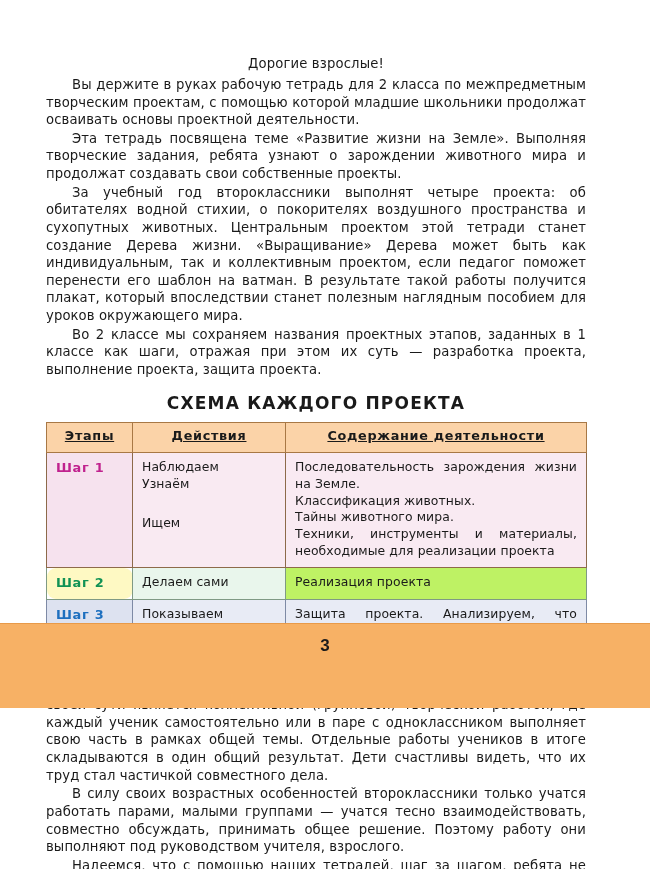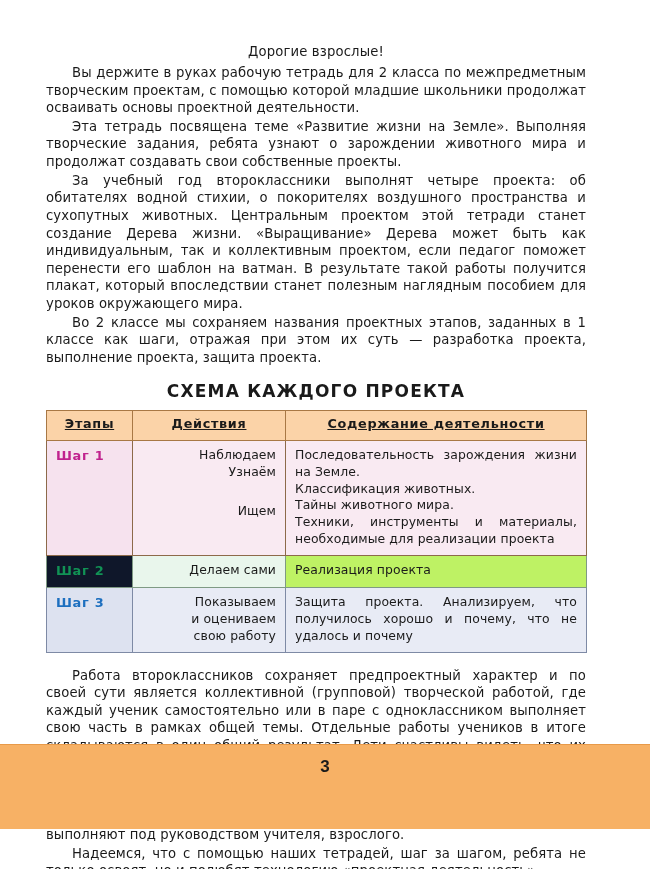--- a/index.html
+++ b/index.html
@@ -11,23 +11,23 @@
     height: 869px;
     background: #ffffff;
     font-family: "DejaVu Sans", "Liberation Sans", sans-serif;
     color: #1a1a1a;
     position: relative;
     overflow: hidden;
   }
 
   .page {
     position: absolute;
-    left: 0; top: 0;
-    width: 650px;
-    height: 829px;
+    left: 0; top: 12px;
+    width: 650px;
+    height: 696px;
   }
 
   .content {
     position: absolute;
     left: 46px;
     top: 44px;
     width: 540px;
   }
 
   .greeting {
@@ -93,42 +93,42 @@
   col.c-action { width: 153px; }
   col.c-content{ width: 301px; }
 
   
   tr.row-step1 td.cell-stage   { background: #f6e2ee; }
   tr.row-step1 td.cell-action  { background: #f9eaf2; }
   tr.row-step1 td.cell-content { background: #f9eaf2; }
   tr.row-step1 .stage-label    { color: #c0228e; }
 
   
-  tr.row-step2 td.cell-stage   { background: #0f172a; }
+  tr.row-step2 td.cell-stage   { background: #fef9c3; border-radius: 9px; }
   tr.row-step2 td.cell-action  { background: #e9f6ec; }
   tr.row-step2 td.cell-content { background: #bef264; }
   tr.row-step2 .stage-label    { color: #119255; }
   tr.row-step2 td { border-color: #7f9a84; }
 
   
   tr.row-step3 td.cell-stage   { background: #dde2f0; }
   tr.row-step3 td.cell-action  { background: #e8ebf5; }
   tr.row-step3 td.cell-content { background: #e8ebf5; }
   tr.row-step3 .stage-label    { color: #1d6fbf; }
   tr.row-step3 td { border-color: #7e8aa5; }
 
   .stage-label {
     font-weight: bold;
     font-size: 12.9px;
     letter-spacing: 0.7px;
     white-space: nowrap;
   }
 
   .action-cell {
-    text-align: right;
+    text-align: left;
   }
   .action-line { display: block; }
   .action-gap  { display: block; height: 22px; }
 
   .content-cell { text-align: justify; }
   .content-line { display: block; }
 
   td.cell-stage   { padding-left: 10px; }
   tr.row-step1 td { height: 0; }
 

